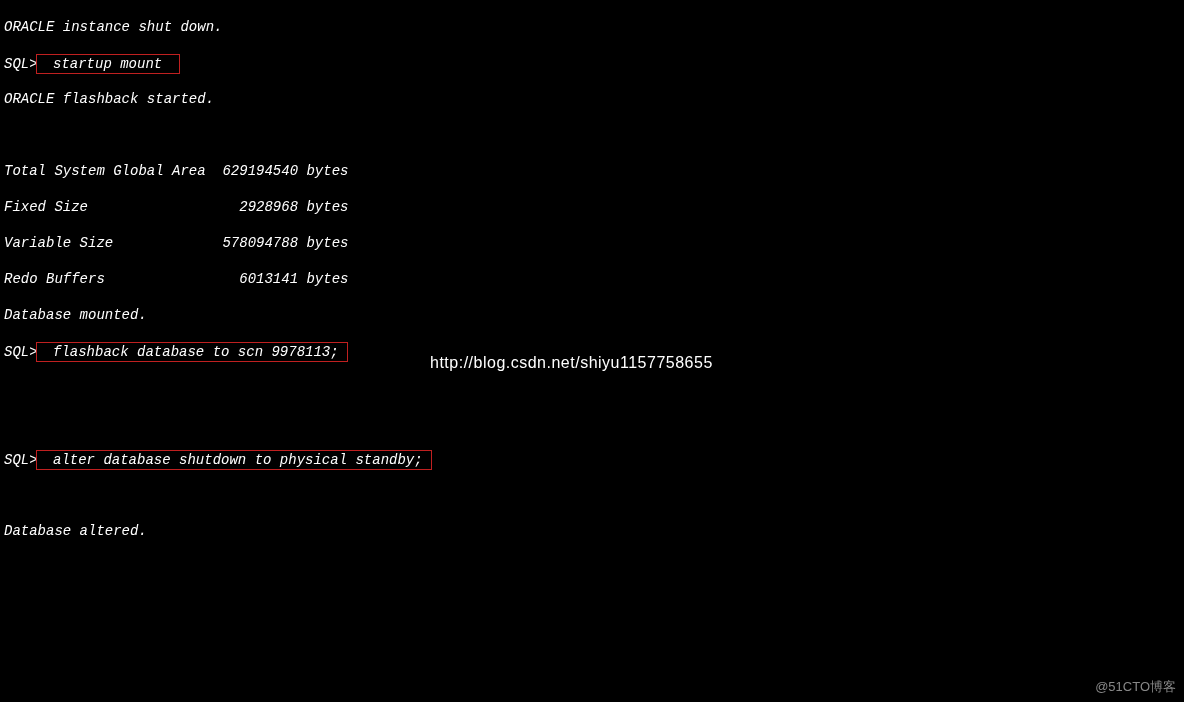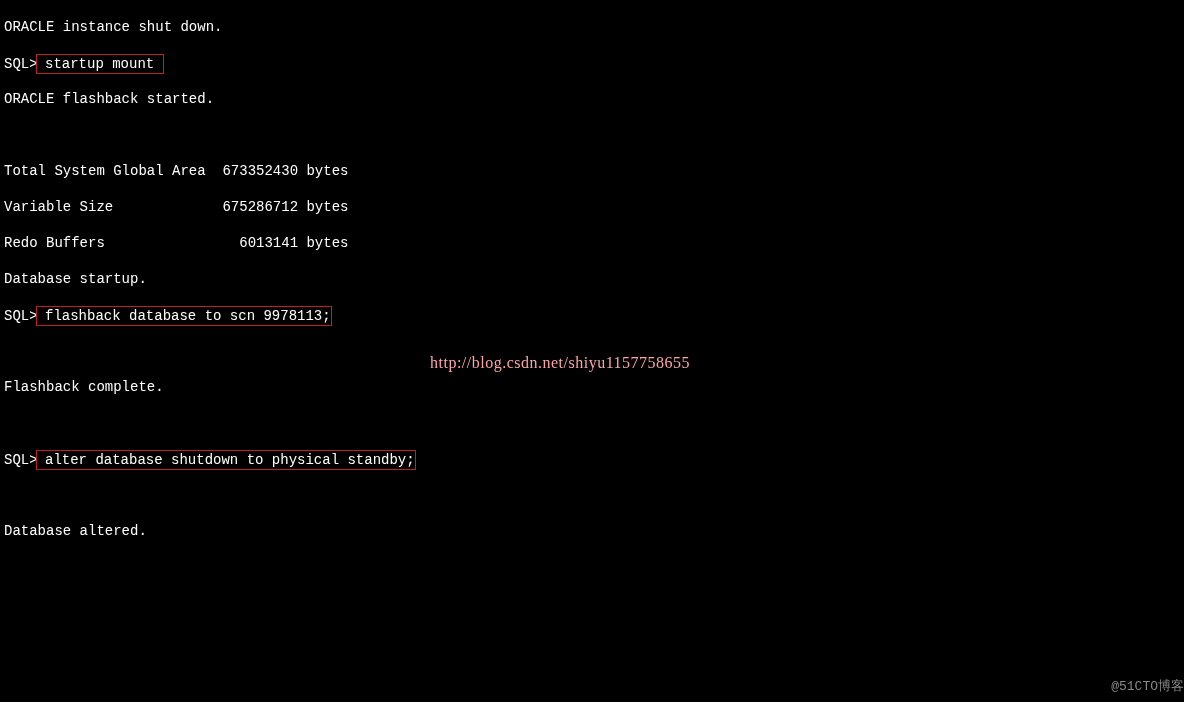--- a/index.html
+++ b/index.html
@@ -19,62 +19,63 @@
       height: 702px;
       overflow: hidden;
     }
     .terminal {
       white-space: pre;
       position: relative;
     }
     .line {
       display: block;
       height: 18px;
+      font-style: italic;
     }
     .hl {
       border: 1px solid #c02020;
       display: inline-block;
-      padding: 0 0;
+      padding: 0 8px;
       margin-left: -2px;
       text-align: right;
     }
     .watermark {
       position: absolute;
       left: 430px;
       top: 354px;
-      color: #fca5a5;
-      font-family: Liberation Serif, serif;
+      color: #ffffff;
+      font-family: Liberation Sans, sans-serif;
       font-size: 16px;
       letter-spacing: 0.5px;
       pointer-events: none;
     }
     .attribution {
       position: absolute;
-      right: 0;
+      right: 8px;
       bottom: 6px;
       color: #888;
-      font-family: Liberation Mono, monospace;
+      font-family: Liberation Sans, sans-serif;
       font-size: 13px;
     }
   </style>
 </head>
 <body>
 
 <div class="terminal">
 <span class="line">ORACLE instance shut down.</span>
 <span class="line"><span>SQL&gt;</span><span class="hl"> startup mount </span></span>
 <span class="line">ORACLE flashback started.</span>
 <span class="line"> </span>
-<span class="line">Total System Global Area  673352430 bytes</span>
-<span class="line">Variable Size             675286712 bytes</span>
+<span class="line">Total System Global Area  629194540 bytes</span>
+<span class="line">Fixed Size                  2928968 bytes</span>
+<span class="line">Variable Size             578094788 bytes</span>
 <span class="line">Redo Buffers                6013141 bytes</span>
-<span class="line">Database startup.</span>
+<span class="line">Database mounted.</span>
 <span class="line"><span>SQL&gt;</span><span class="hl"> flashback database to scn 9978113;</span></span>
 <span class="line"> </span>
-<span class="line">Flashback complete.</span>
 <span class="line"> </span>
 <span class="line"><span>SQL&gt;</span><span class="hl"> alter database shutdown to physical standby;</span></span>
 <span class="line"> </span>
 <span class="line">Database altered.</span>
 <span class="line"> </span>
 
 
 
 
 

